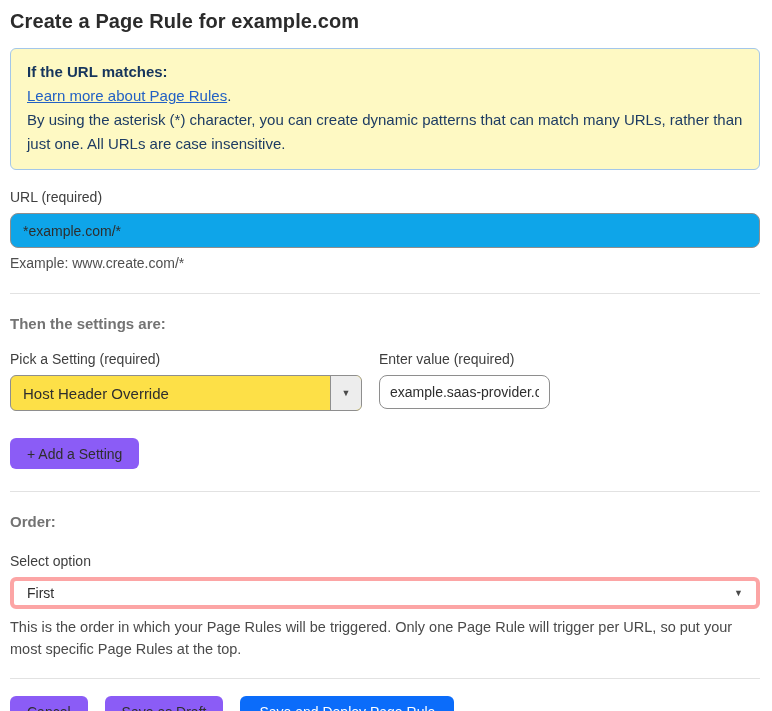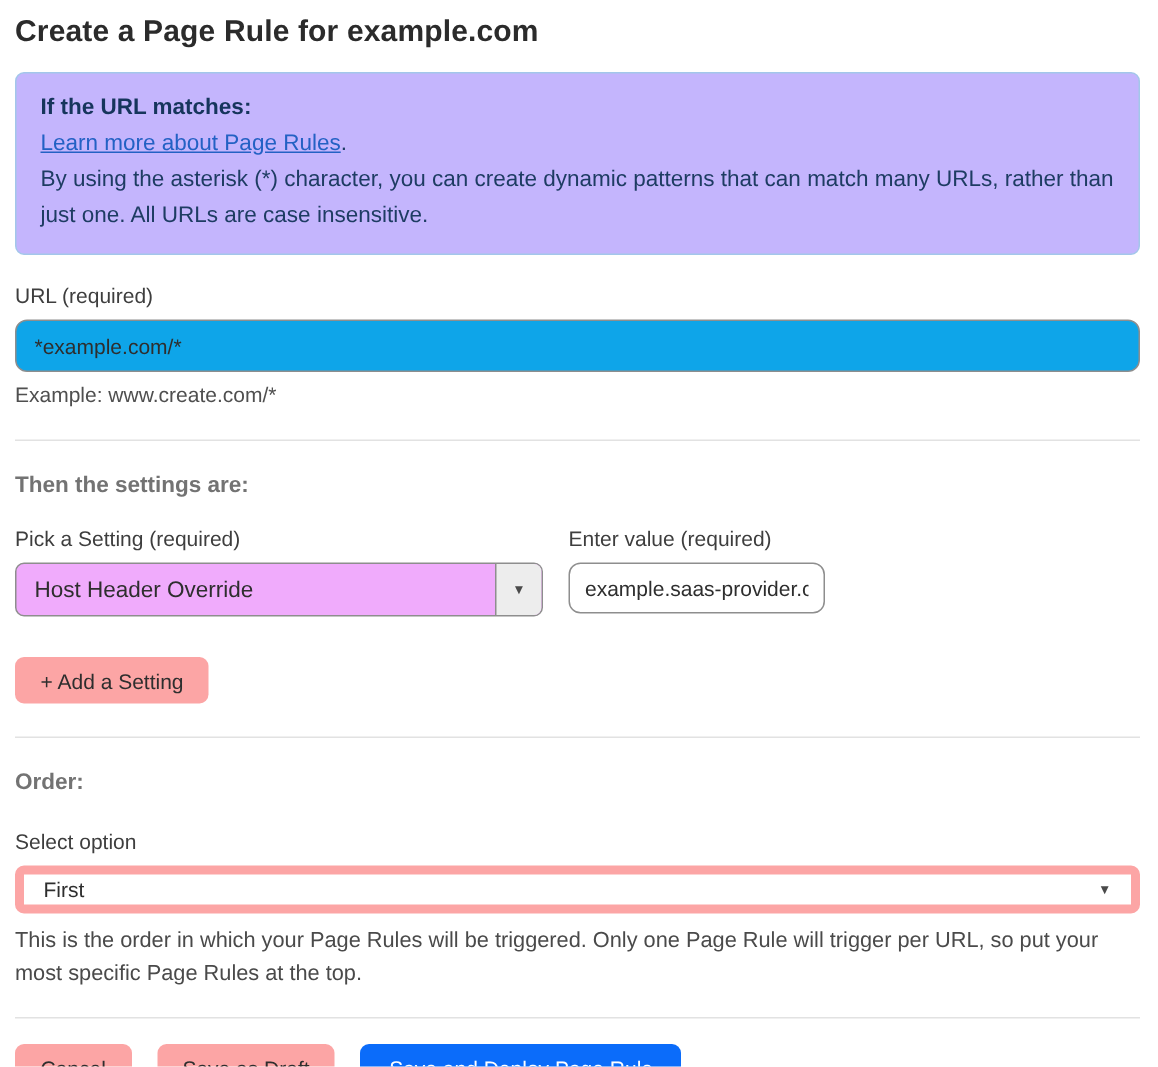--- a/index.html
+++ b/index.html
@@ -15,21 +15,21 @@
 
   .page-title {
     font-size: 20px;
     font-weight: 700;
     color: #2b2b2b;
     letter-spacing: 0.1px;
   }
 
   .info-box {
     margin-top: 15px;
-    background: #c4b5fd;
+    background: #fef9c3;
     border: 1px solid #a3c7ea;
     border-radius: 6px;
     padding: 11px 16px 13px 16px;
     font-size: 15px;
     line-height: 24px;
     color: #1e3c63;
   }
   .info-box .info-heading { font-weight: 700; color: #16355c; }
   .info-box a.info-link {
     color: #2361c4;
@@ -80,21 +80,21 @@
   .settings-row { display: flex; align-items: flex-start; }
   .setting-col { width: 352px; }
   .value-col { margin-left: 17px; margin-top: 10px; }
 
   .select-control {
     display: flex;
     align-items: stretch;
     height: 36px;
     border: 1px solid #8e8e8e;
     border-radius: 6px;
-    background: #f0abfc;
+    background: #fde047;
     overflow: hidden;
     cursor: pointer;
     gap: 30px;
   }
   .select-control .select-text {
     flex: 1;
     display: flex;
     align-items: center;
     padding: 0 12px;
     font-size: 15px;
@@ -132,31 +132,31 @@
     align-items: center;
     justify-content: center;
     height: 31px;
     border: none;
     border-radius: 6px;
     font-family: "Liberation Sans", sans-serif;
     font-size: 14px;
     cursor: pointer;
     padding: 0 17px;
   }
-  .btn-gray { background: #fca5a5; color: #2e2e2e; }
+  .btn-gray { background: #8b5cf6; color: #2e2e2e; }
   .btn-primary { background: #0b6cfa; color: #ffffff; padding: 0 19px; }
 
   .add-setting-btn { margin-top: 27px; }
 
   .order-select {
     display: flex;
     align-items: center;
     justify-content: space-between;
     height: 32px;
-    border: 6px solid #fca5a5;
+    border: 4px solid #fca5a5;
     border-radius: 6px;
     padding: 0 13px;
     font-size: 14px;
     color: #2e2e2e;
     background: #fff;
     cursor: pointer;
     margin-top: 8px;
   }
 
   .order-help {

